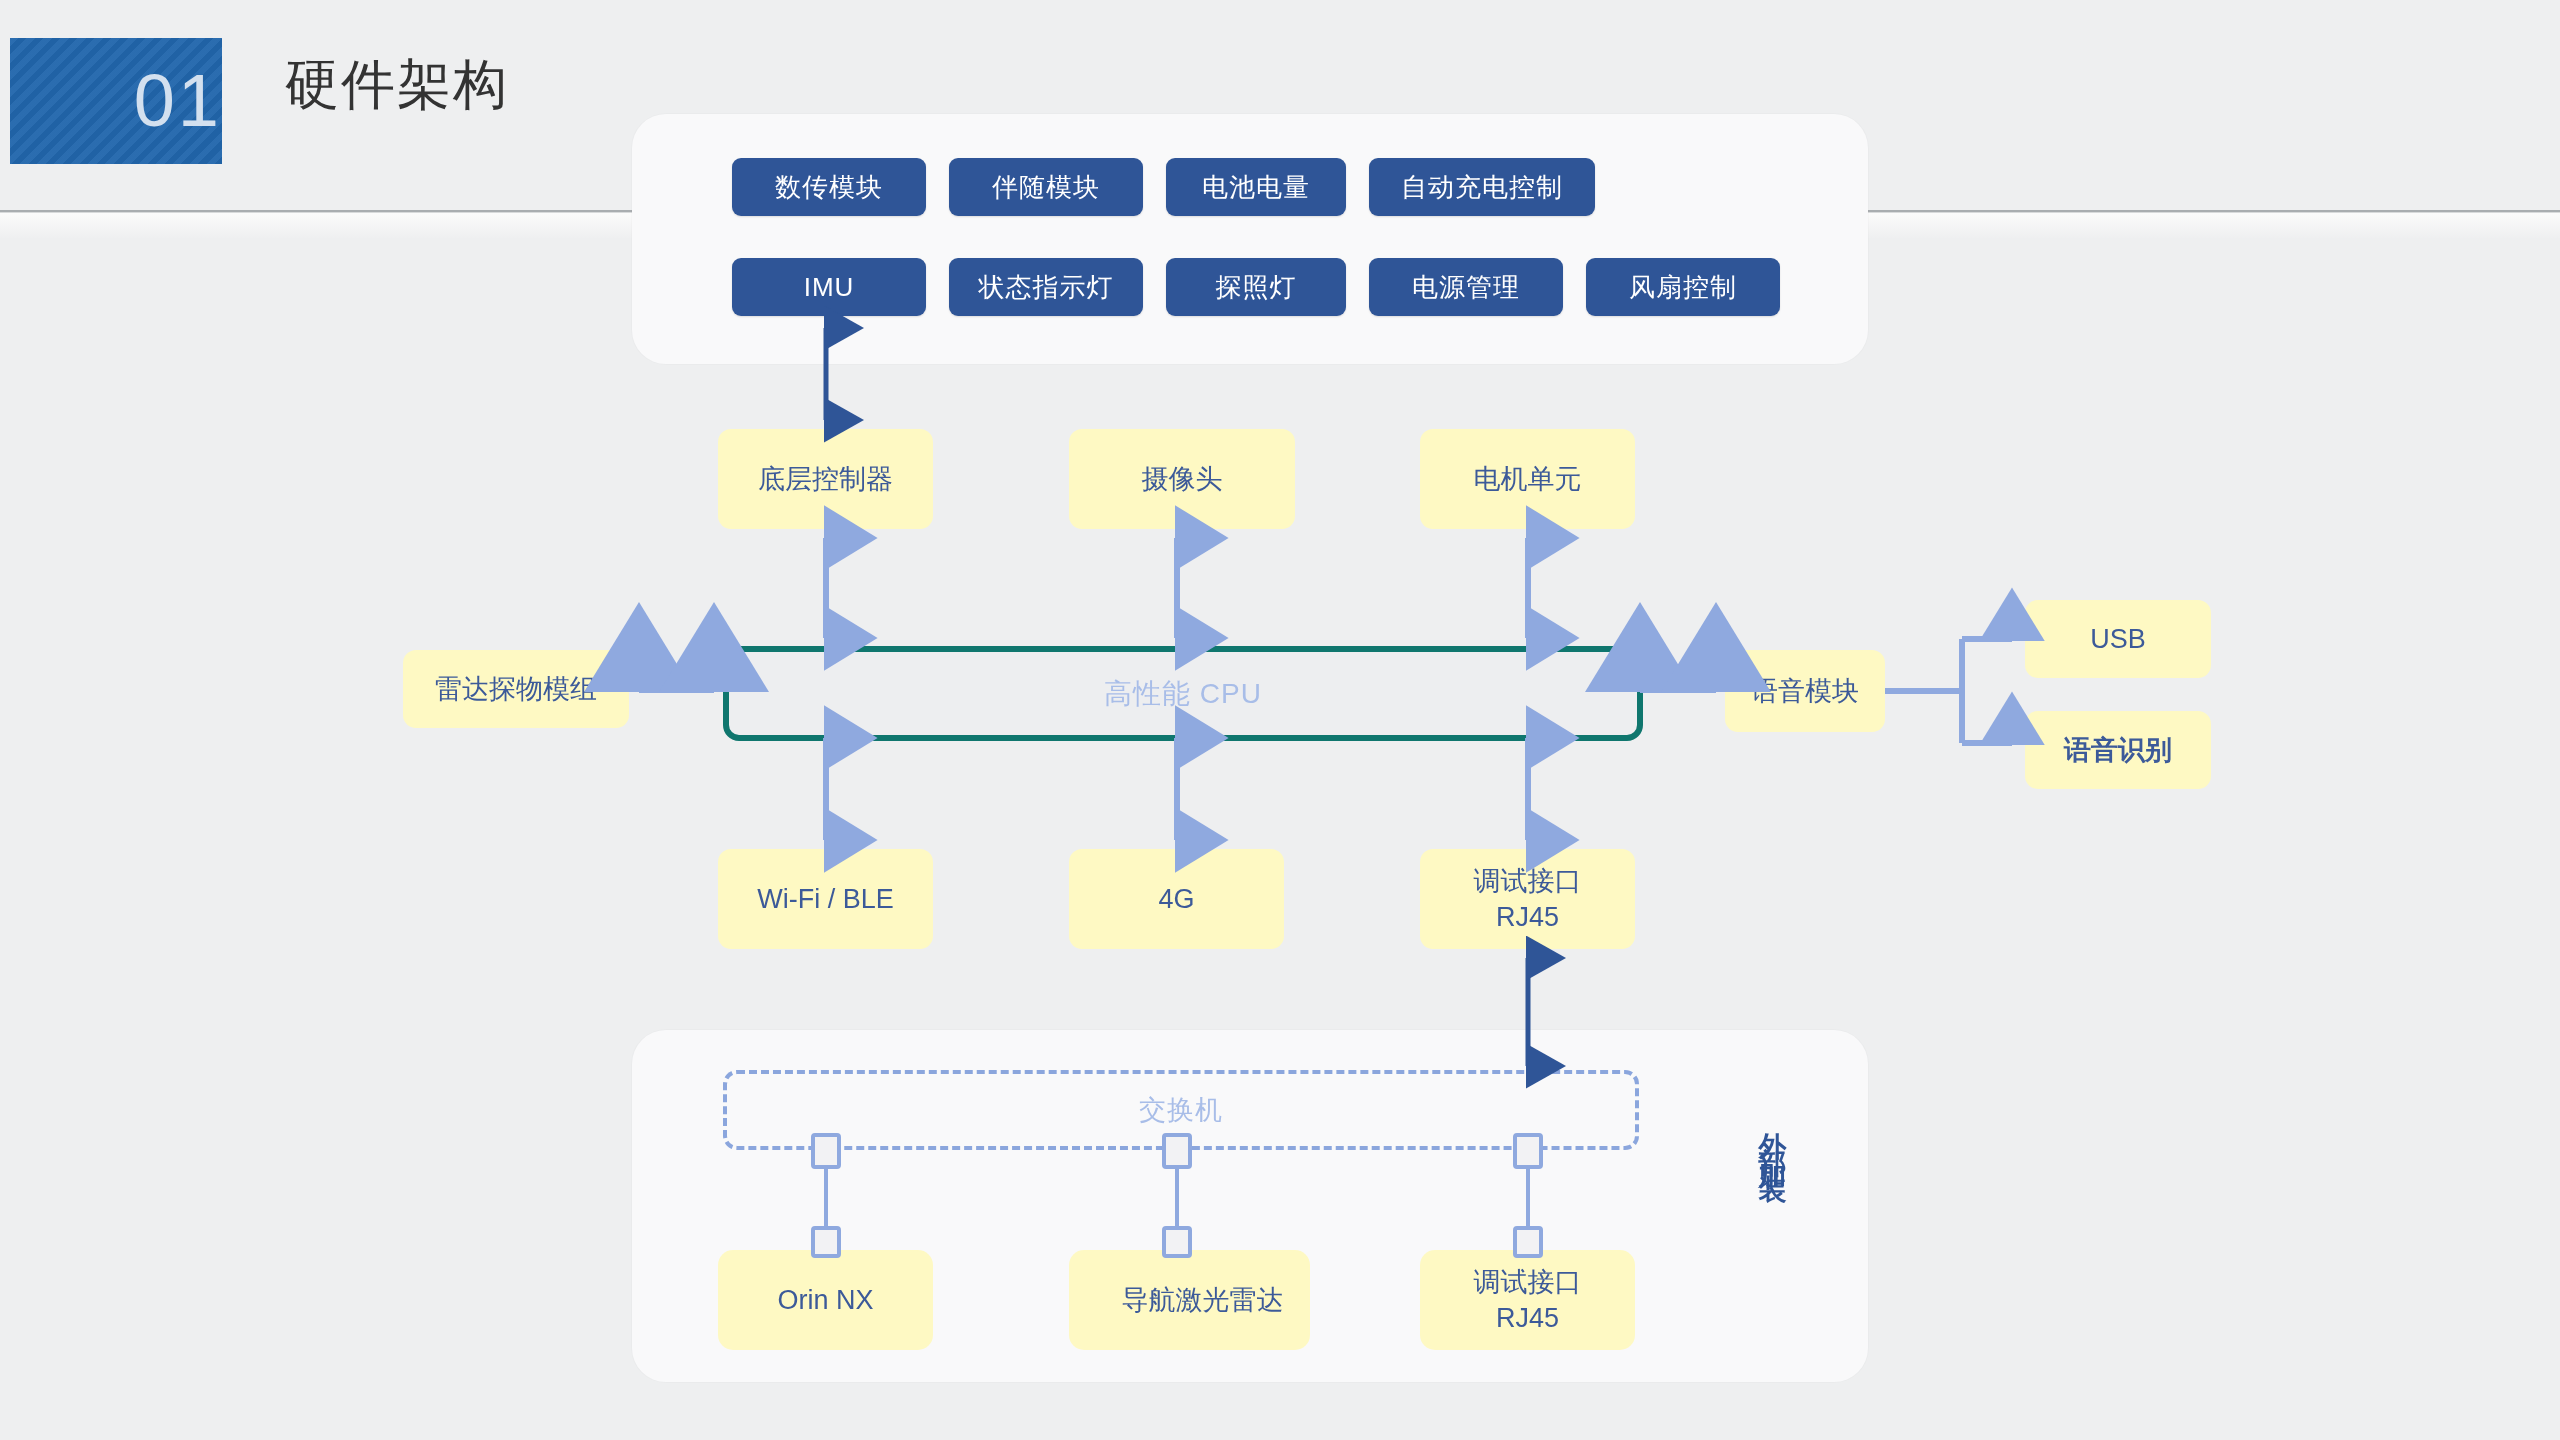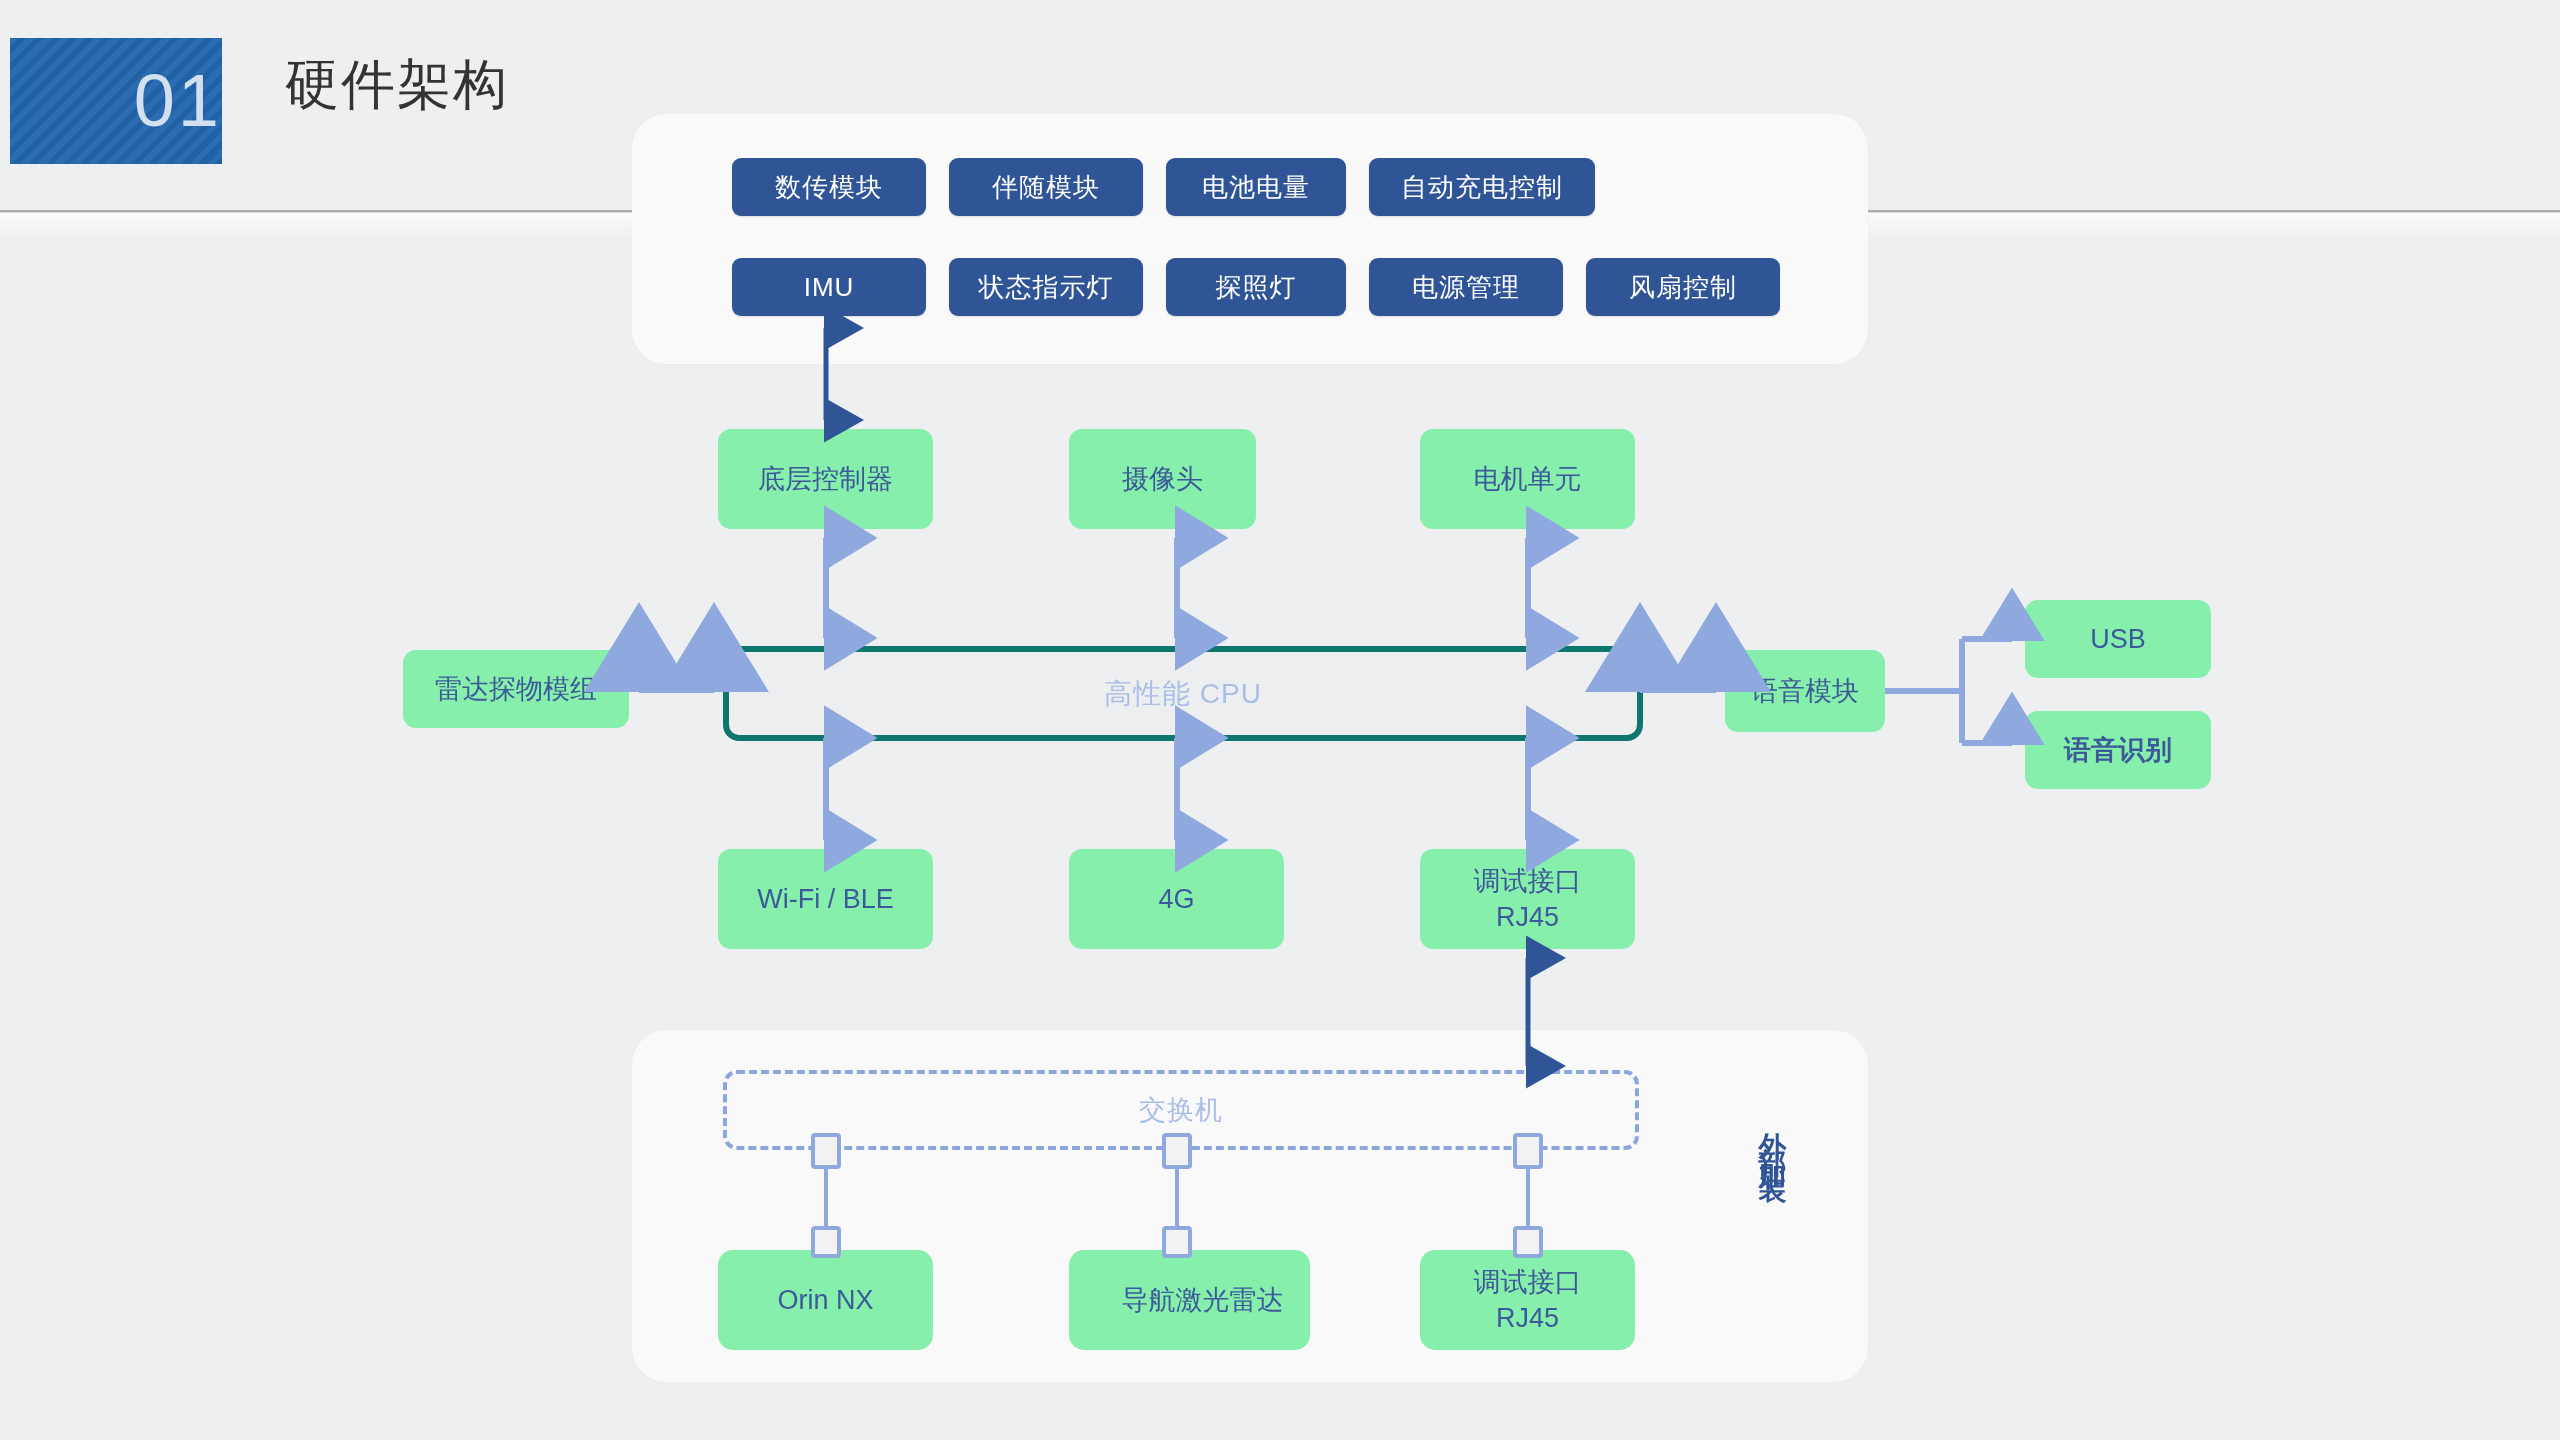--- a/index.html
+++ b/index.html
@@ -47,21 +47,21 @@
   
   .chip{
     position:absolute;height:58px;border-radius:9px;background:#2f5597;
     color:#ffffff;font-size:26px;display:flex;align-items:center;
     justify-content:center;white-space:nowrap;letter-spacing:1px;
     box-shadow:0 1px 2px rgba(0,0,0,.12);
   }
 
   
   .node{
-    position:absolute;background:#86efac;border-radius:13px;
+    position:absolute;background:#fef9c3;border-radius:13px;
     color:#3c5a99;font-size:27px;display:flex;align-items:center;
     justify-content:center;text-align:center;line-height:1.35;
     white-space:pre-line;
   }
   
   .node.sketch{border-radius:15px;}
 
   
   #cpu{
     position:absolute;left:723px;top:646px;width:908px;height:83px;
@@ -126,21 +126,21 @@
     <span>探照灯</span>
   </div>
 <div class="chip" style="left:1369px;top:258px;width:194px;">
     <span>电源管理</span>
   </div>
 <div class="chip" style="left:1586px;top:258px;width:194px;">
     <span>风扇控制</span>
   </div>
 
 <div class="node" style="left:718px;top:429px;width:215px;height:100px;"><span>底层控制器</span></div>
-<div class="node" style="left:1069px;top:429px;width:187px;height:100px;"><span>摄像头</span></div>
+<div class="node" style="left:1069px;top:429px;width:226px;height:100px;"><span>摄像头</span></div>
 <div class="node" style="left:1420px;top:429px;width:215px;height:100px;"><span>电机单元</span></div>
 
 <div class="node" style="left:403px;top:650px;width:226px;height:78px;"><span>雷达探物模组</span></div>
 
 <div id="cpu">
     <span>高性能 CPU</span>
   </div>
 
 <div class="node" style="left:1725px;top:650px;width:160px;height:82px;"><span>语音模块</span></div>
 <div class="node" style="left:2025px;top:600px;width:186px;height:78px;"><span>USB</span></div>

